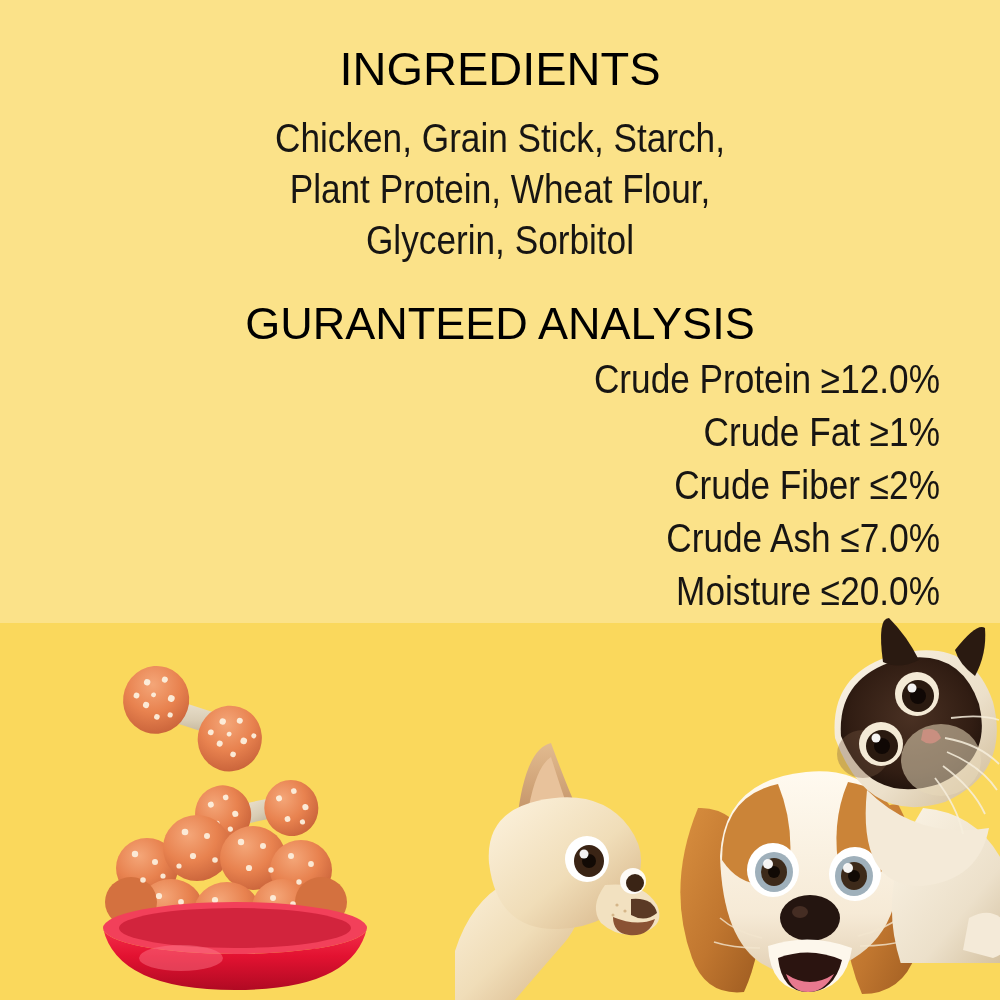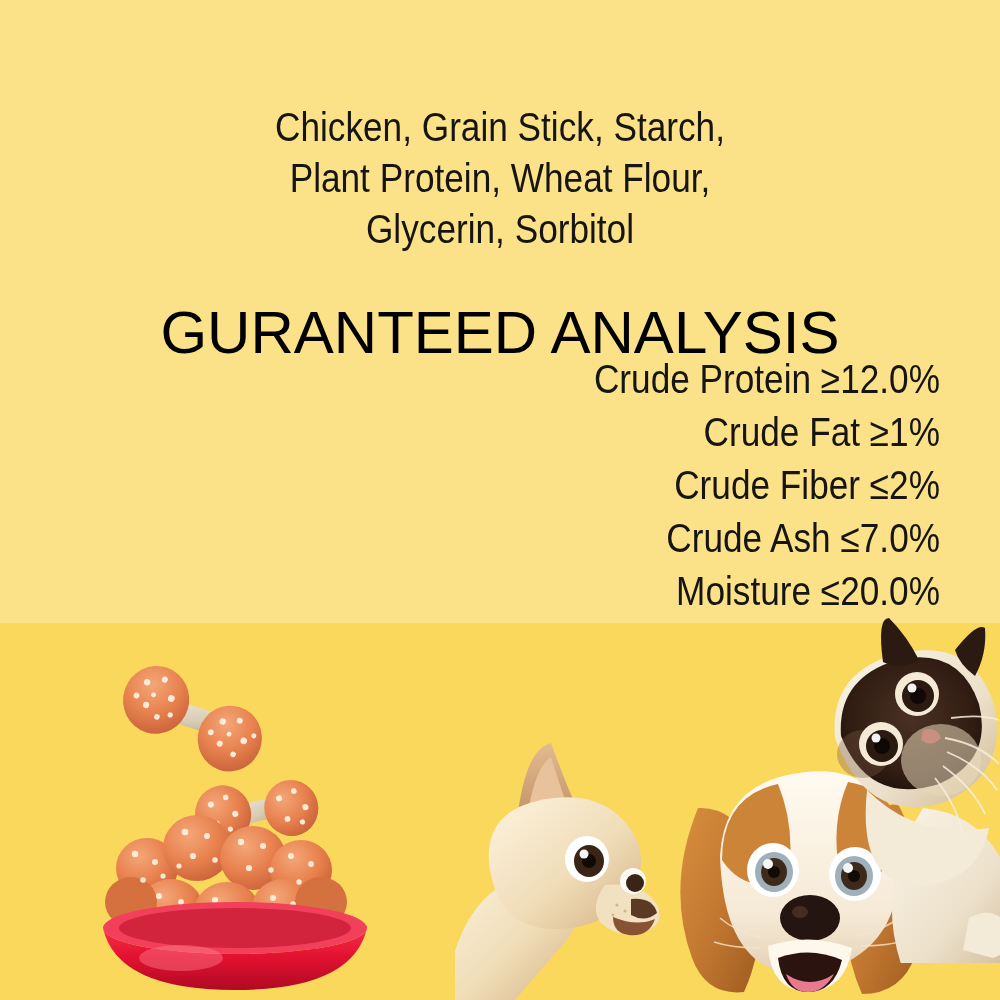--- a/index.html
+++ b/index.html
@@ -15,50 +15,53 @@
     position:absolute;left:0;top:0;width:1000px;height:623px;
     background:#fbe289;
   }
   .band-bottom{
     position:absolute;left:0;top:623px;width:1000px;height:377px;
     background:#fad85c;
   }
 
   .text-block{position:absolute;left:0;width:1000px;text-align:center;}
   #ingredients-heading{top:41px;font-size:47px;}
-  #analysis-heading{top:298px;font-size:60px;}
+  #analysis-heading{top:298px;font-size:45px;}
 
   .body-line{
     color:#171513;
     font-size:40px;
     line-height:51px;
     font-family:"Liberation Sans","DejaVu Sans",sans-serif;
     transform:scaleX(.88);
     transform-origin:center top;
     white-space:nowrap;
   }
-  #ingredients-list{top:102px;}
+  #ingredients-list{top:113px;}
   #analysis-list{top:353px;text-align:right;}
   #analysis-list .body-line{line-height:53px;}
 
   
   .art{position:absolute;}
   #bowl-scene{left:85px;top:640px;width:330px;height:360px;}
   #chihuahua{left:455px;top:735px;width:250px;height:265px;}
   #spaniel{left:650px;top:760px;width:300px;height:240px;}
   #cat{left:805px;top:618px;width:205px;height:345px;}
 </style>
 </head>
 <body>
 
 <div id="page">
 
   <div class="band-top"></div>
   <div class="band-bottom"></div>
 
+  <div class="text-block" id="ingredients-heading">
+    <span>INGREDIENTS</span>
+  </div>
 
   <div class="text-block" id="ingredients-list">
     <div class="body-line">Chicken, Grain Stick, Starch,</div>
     <div class="body-line">Plant Protein, Wheat Flour,</div>
     <div class="body-line">Glycerin, Sorbitol</div>
   </div>
 
   <div class="text-block" id="analysis-heading">
     <span>GURANTEED ANALYSIS</span>
   </div>

